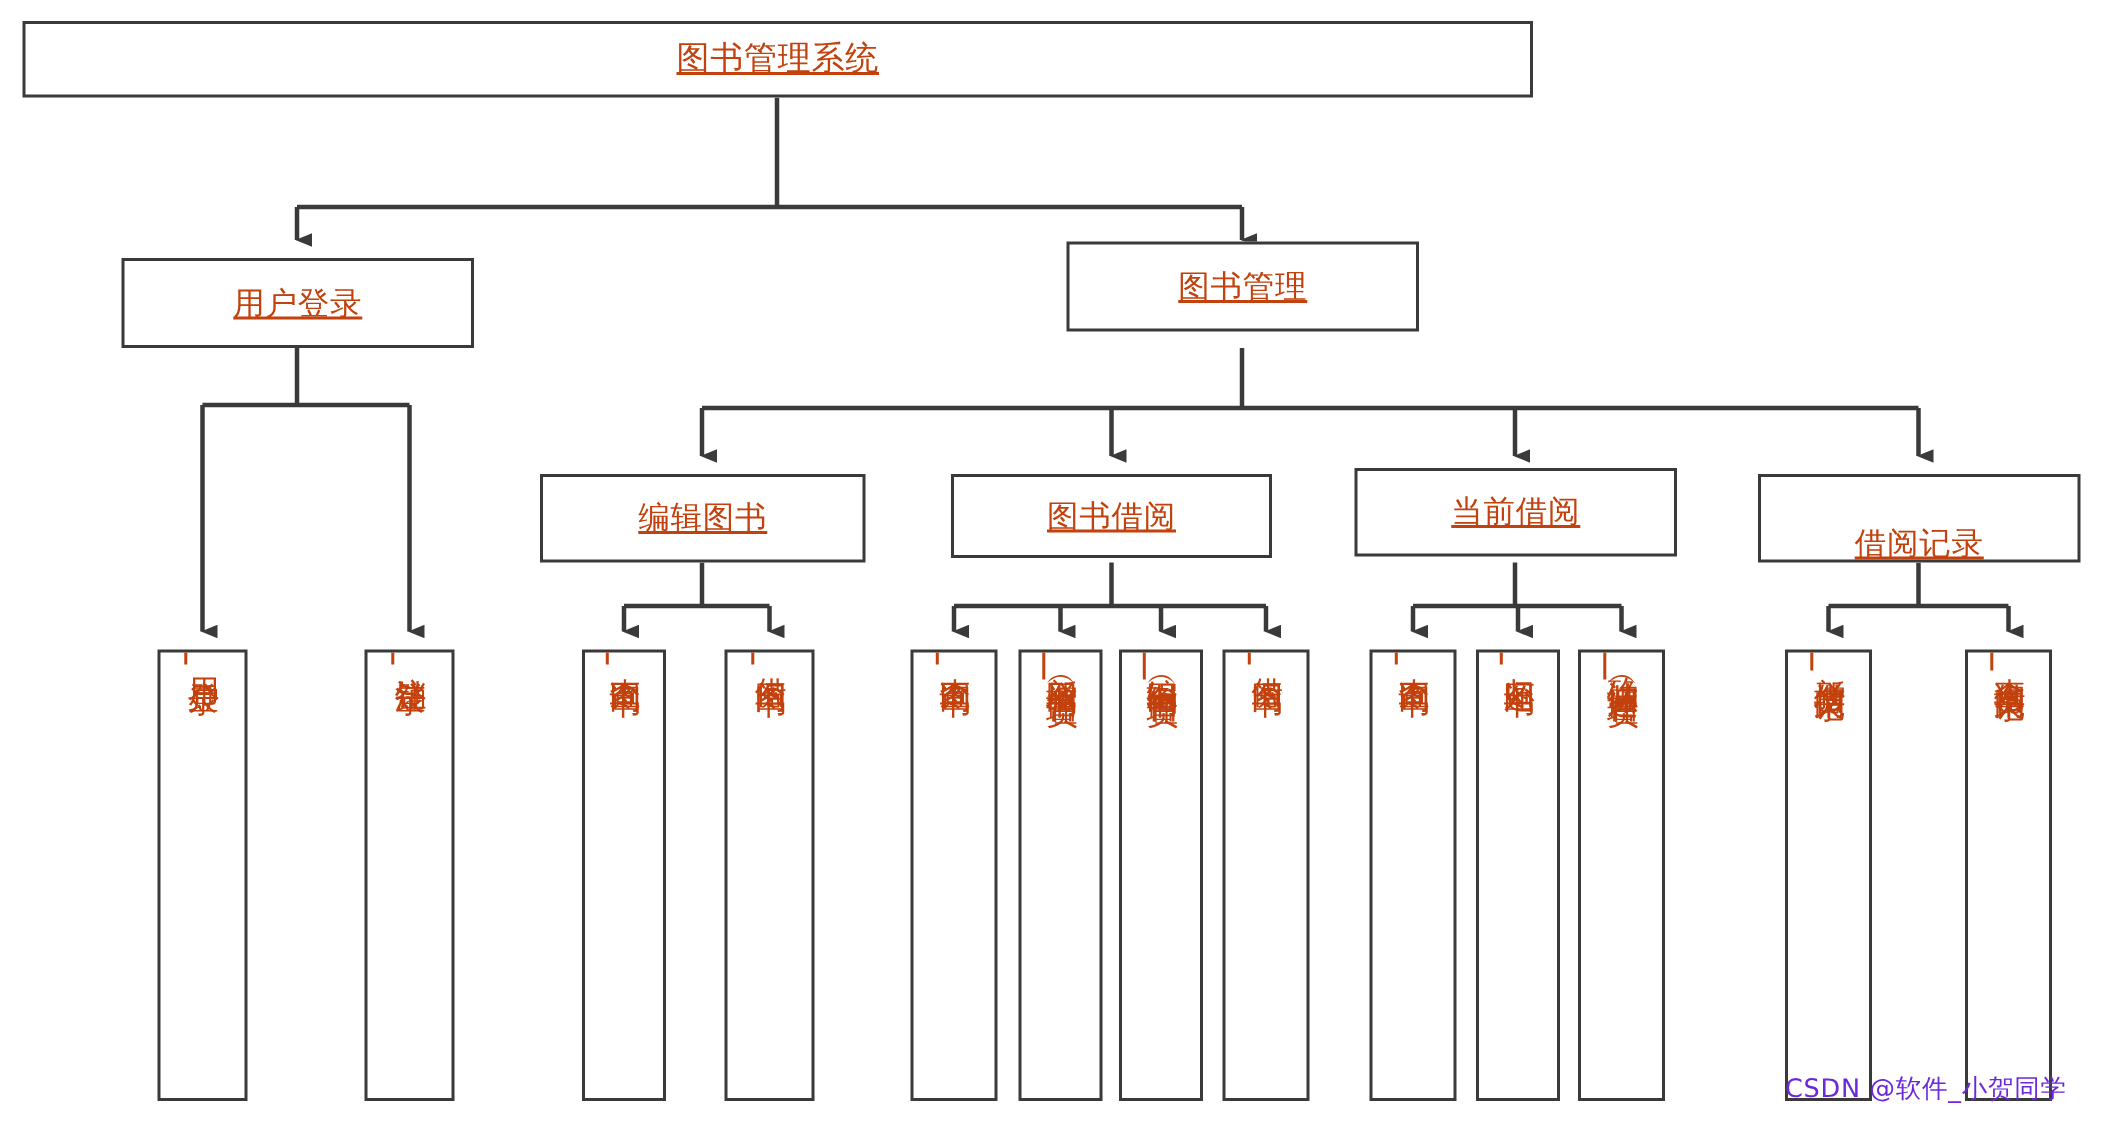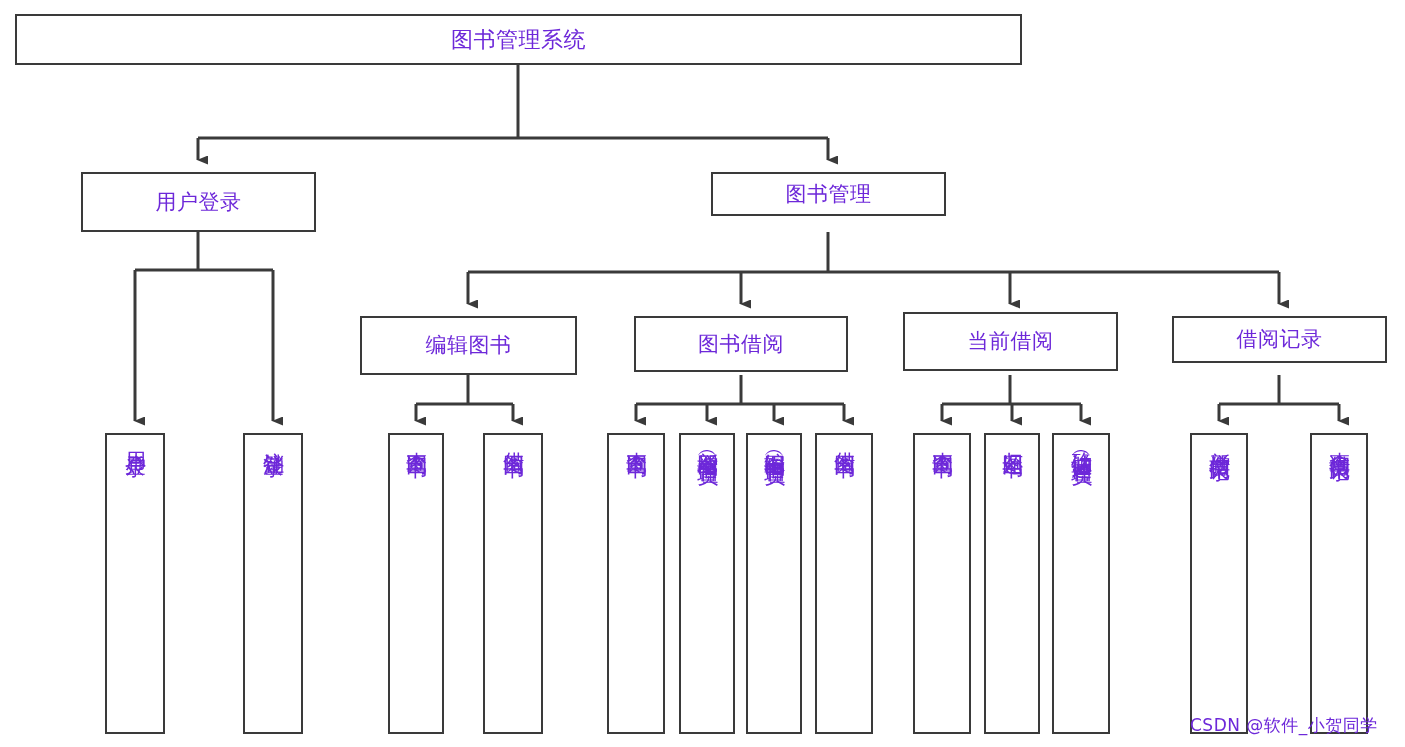--- a/index.html
+++ b/index.html
@@ -28,22 +28,23 @@
     background:#ffffff;
     border:2px solid #3a3a3a;
     display:flex;
     align-items:center;
     justify-content:center;
     z-index:2;
   }
   .node .lbl{
     display:block;
     white-space:nowrap;
-    color:#6d28d9;
+    color:#c2410c;
     letter-spacing:0.5px;
+    text-decoration:underline;
   }
   
   .node.h .lbl{
     font-size:21px;
     line-height:1;
   }
   .node.root .lbl{ font-size:22px; }
   
   .node.v{
     align-items:flex-start;
@@ -126,34 +127,34 @@
     </g>
   </svg>
 
   <div class="node h root" style="left:15px;top:14px;width:1007px;height:51px;">
     <span class="lbl">图书管理系统</span>
   </div>
 
   <div class="node h" style="left:81px;top:172px;width:235px;height:60px;">
     <span class="lbl">用户登录</span>
   </div>
-  <div class="node h" style="left:711px;top:172px;width:235px;height:44px;">
+  <div class="node h" style="left:711px;top:161px;width:235px;height:60px;">
     <span class="lbl">图书管理</span>
   </div>
 
   <div class="node h" style="left:360px;top:316px;width:217px;height:59px;">
     <span class="lbl">编辑图书</span>
   </div>
   <div class="node h" style="left:634px;top:316px;width:214px;height:56px;">
     <span class="lbl">图书借阅</span>
   </div>
   <div class="node h" style="left:903px;top:312px;width:215px;height:59px;align-items:center;">
     <span class="lbl">当前借阅</span>
   </div>
-  <div class="node h" style="left:1172px;top:316px;width:215px;height:47px;">
+  <div class="node h" style="left:1172px;top:316px;width:215px;height:59px;align-items:flex-end;">
     <span class="lbl">借阅记录</span>
   </div>
 
   <div class="node v" style="left:105px;top:433px;width:60px;height:301px;">
     <span class="lbl">用户登录</span>
   </div>
   <div class="node v" style="left:243px;top:433px;width:60px;height:301px;">
     <span class="lbl">注销登录</span>
   </div>
 

